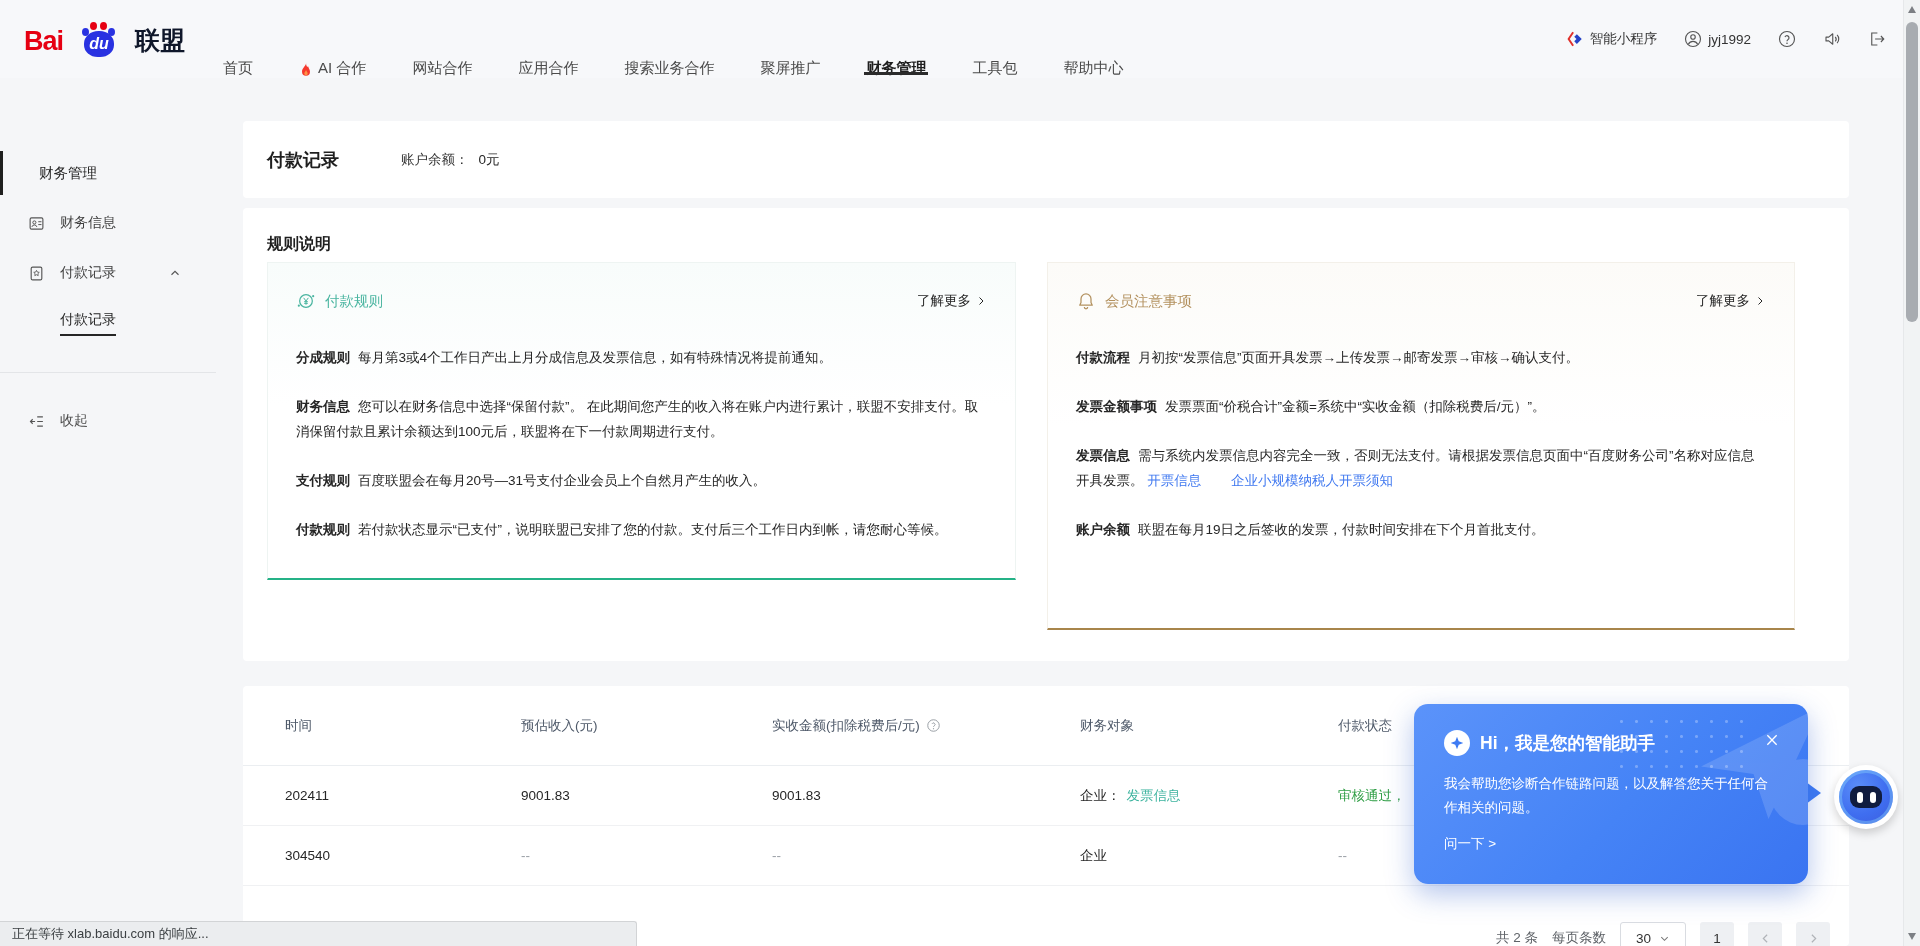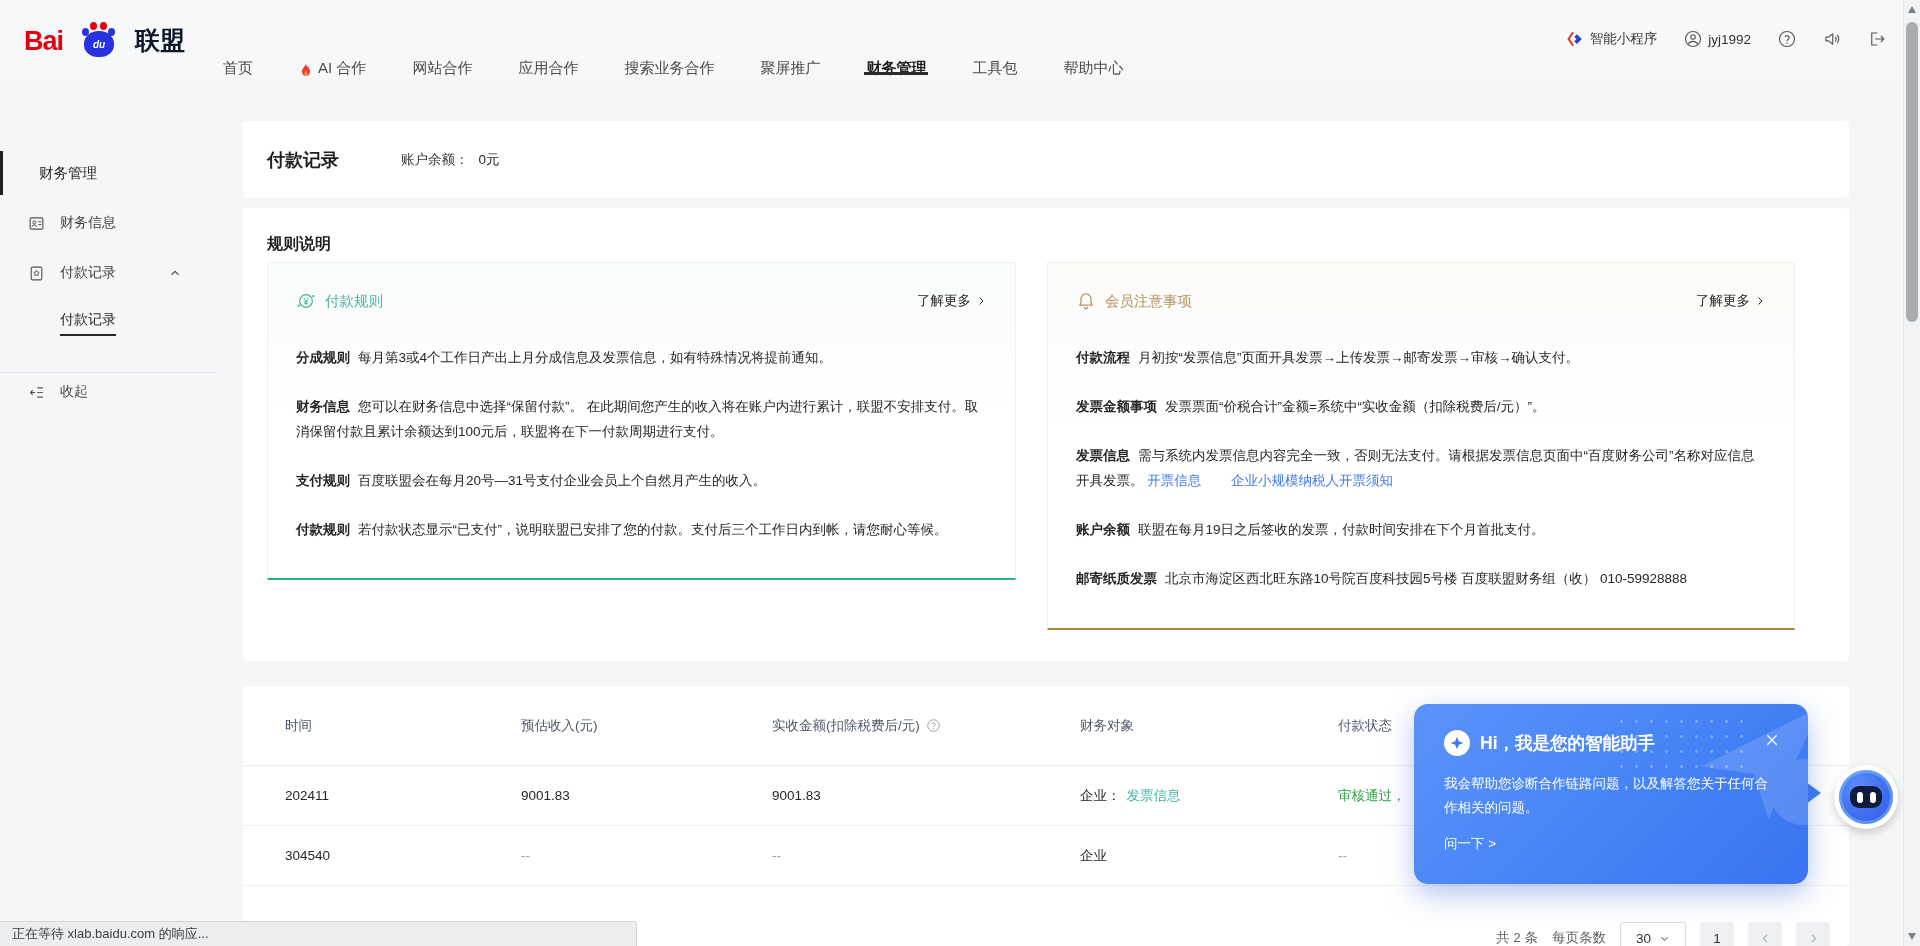--- a/index.html
+++ b/index.html
@@ -20,21 +20,21 @@
   .logo { display:flex; align-items:flex-end; gap:18px; margin-right:38px; }
   .logo-bai { color:#e60012; font-weight:bold; font-size:27px; letter-spacing:-1px; }
   .paw { position:relative; width:36px; height:36px; display:inline-block; }
   .paw .toe { position:absolute; border-radius:50%; }
   .paw .t1 { width:7px; height:8px; left:1px;  top:7px; background:#2932e1; }
   .paw .t2 { width:7px; height:8px; left:9px;  top:1px; background:#e60012; }
   .paw .t3 { width:7px; height:8px; left:19px; top:1px; background:#e60012; }
   .paw .t4 { width:7px; height:8px; left:27px; top:7px; background:#2932e1; }
   .paw .pad {
     position:absolute; left:3px; top:10px; width:30px; height:26px; background:#2932e1;
-    border-radius:48% 48% 46% 46%; color:#fff; font-size:10px; font-style:italic; font-weight:bold;
+    border-radius:48% 48% 46% 46%; color:#fff; font-size:16px; font-style:italic; font-weight:bold;
     display:flex; align-items:center; justify-content:center;
   }
   .logo-union { color:#0f172a; font-weight:bold; font-size:25px; }
   .nav-items { display:flex; align-items:stretch; height:78px; }
   .nav-item {
     position:relative; display:flex; align-items:flex-end; gap:5px;
     margin-right:46px; font-size:15px; color:#4b4b4b;
   }
   .nav-item.active { color:#1f1f1f; font-weight:bold; }
   .nav-item.active::after {
@@ -56,21 +56,21 @@
   .side-item .slabel { margin-left:15px; }
   .side-item .schev { position:absolute; right:58px; width:14px; height:14px; }
   .si-1 { top:123px; }
   .si-2 { top:173px; }
   .side-subitem {
     position:absolute; top:223px; left:60px; height:44px; display:flex; align-items:center;
     font-size:14px; color:#262626; cursor:pointer;
   }
   .side-subitem .u { border-bottom:2px solid #262626; padding-bottom:5px; }
   .side-divider { position:absolute; top:294px; left:0; width:216px; height:1px; background:#e3e5e8; }
-  .si-collapse { top:292px; color:#4b4b4b; }
+  .si-collapse { top:308px; color:#4b4b4b;align-items:flex-end; }
 
   
   .panel { position:absolute; left:243px; width:1606px; background:#fff; border-radius:4px; }
   .panel-header { top:121px; height:77px; display:flex; align-items:center; }
   .panel-header h1 { font-size:18px; color:#1f1f1f; margin-left:24px; font-weight:bold; }
   .bal-label { margin-left:62px; font-size:13.5px; color:#333; }
   .bal-value { margin-left:10px; font-size:13.5px; color:#262626; }
 
   .panel-rules { top:208px; height:453px; }
   .rules-title { position:absolute; left:24px; top:26px; font-size:16px; font-weight:bold; color:#1f1f1f; }
@@ -341,21 +341,20 @@
         </a>
       </div>
       <div class="card-body">
         <p class="rule"><b>付款流程</b><span>月初按“发票信息”页面开具发票→上传发票→邮寄发票→审核→确认支付。</span></p>
         <p class="rule"><b>发票金额事项</b><span>发票票面“价税合计”金额=系统中“实收金额（扣除税费后/元）”。</span></p>
         <p class="rule"><b>发票信息</b><span>需与系统内发票信息内容完全一致，否则无法支付。请根据发票信息页面中“百度财务公司”名称对应信息开具发票。</span>
           <a class="link-blue">开票信息</a>
           <a class="link-blue">企业小规模纳税人开票须知</a>
         </p>
         <p class="rule"><b>账户余额</b><span>联盟在每月19日之后签收的发票，付款时间安排在下个月首批支付。</span></p>
-        <p class="rule"><b>邮寄纸质发票</b><span>北京市海淀区西北旺东路10号院百度科技园5号楼 百度联盟财务组（收） 010-59928888</span></p>
       </div>
     </div>
   </section>
 
   <section class="panel panel-table">
     <div class="t-grid t-head">
       <span class="hcell">时间</span>
       <span class="hcell">预估收入(元)</span>
       <span class="hcell">
         <span>实收金额(扣除税费后/元)</span>

